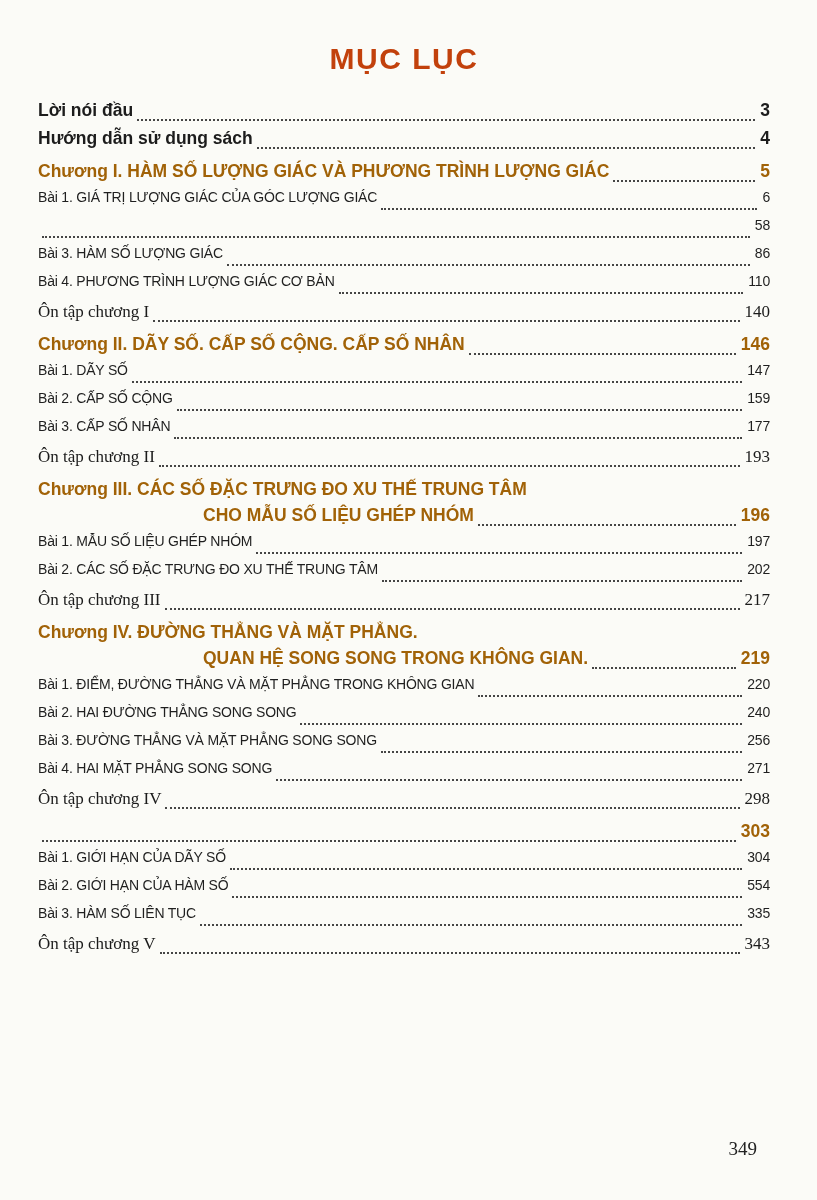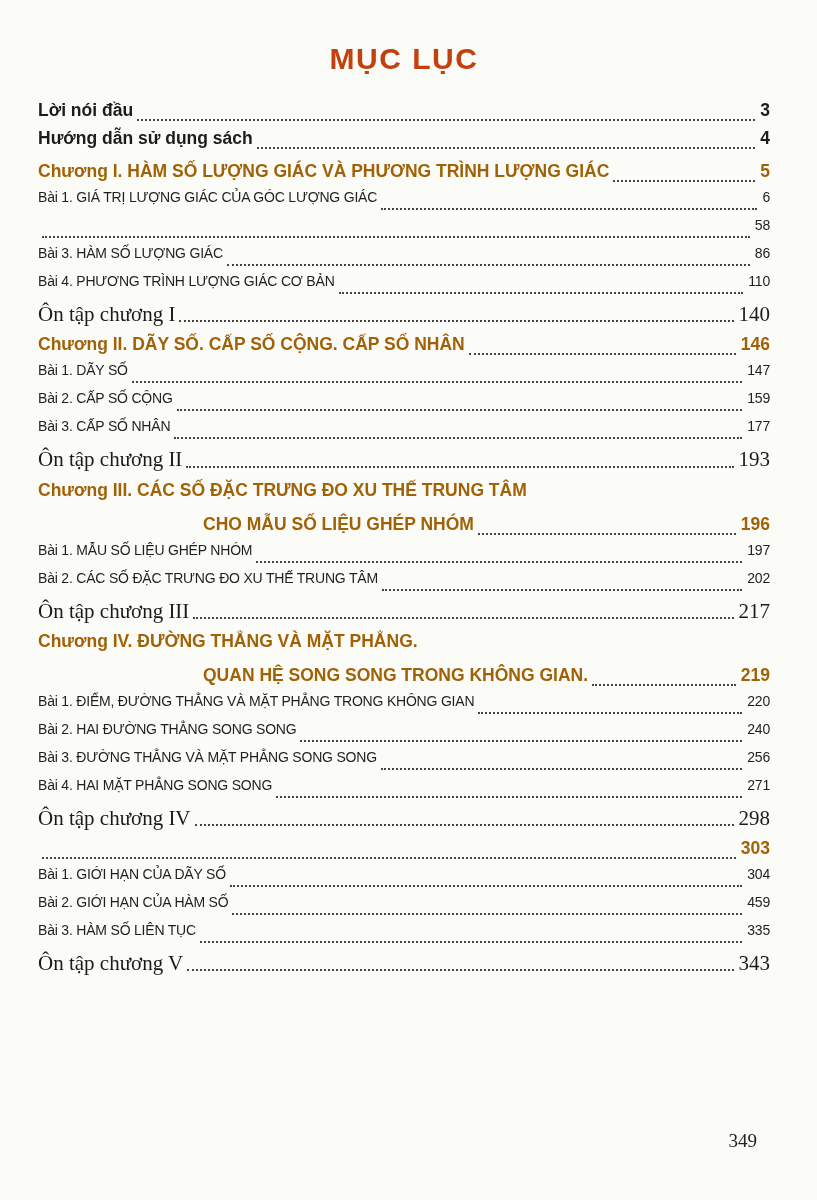--- a/index.html
+++ b/index.html
@@ -39,27 +39,27 @@
     min-width: 18px;
     border-bottom: 2px dotted #454545;
     margin: 0 3px 5px 4px;
     height: 0;
     align-self: flex-end;
   }
   
   .front   { font-weight: bold; font-size: 17.5px; }
   .chapter { font-weight: bold; font-size: 17.5px; margin-top: 5px; color: #a16207; }
   .chapter.first-line { margin-bottom: -2px; }
-  .chapter.continuation { margin-top: 8px; padding-left: 165px; }
+  .chapter.continuation { margin-top: 0; padding-left: 165px; }
   .bai     { font-size: 14px; letter-spacing: -0.2px; color: #1f1f1f; }
-  .ontap   { font-size: 21px; font-family: "Liberation Serif", serif; color: #1b1b1b; }
+  .ontap   { font-size: 17px; font-family: "Liberation Serif", serif; color: #1b1b1b; }
   .footer-page-number {
     position: absolute;
     right: 60px;
-    bottom: 48px;
+    bottom: 40px;
     font-family: "Liberation Serif", serif;
     font-size: 19px;
     color: #222;
   }
 </style>
 </head>
 <body>
 
 <div class="page">
   <h1 class="doc-title">MỤC LỤC</h1>
@@ -190,21 +190,21 @@
         <span class="page-num">303</span>
       </div>
       <div class="row bai">
         <span class="label">Bài 1. GIỚI HẠN CỦA DÃY SỐ</span>
         <span class="leader"></span>
         <span class="page-num">304</span>
       </div>
       <div class="row bai">
         <span class="label">Bài 2. GIỚI HẠN CỦA HÀM SỐ</span>
         <span class="leader"></span>
-        <span class="page-num">459</span>
+        <span class="page-num">554</span>
       </div>
       <div class="row bai">
         <span class="label">Bài 3. HÀM SỐ LIÊN TỤC</span>
         <span class="leader"></span>
         <span class="page-num">335</span>
       </div>
       <div class="row ontap">
         <span class="label">Ôn tập chương V</span>
         <span class="leader"></span>
         <span class="page-num">343</span>

